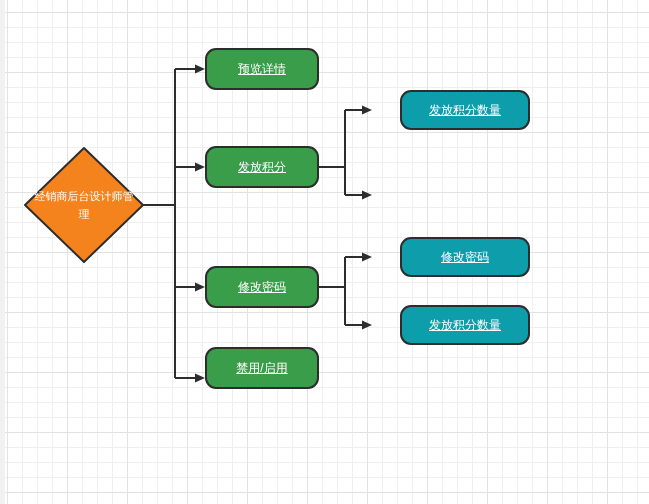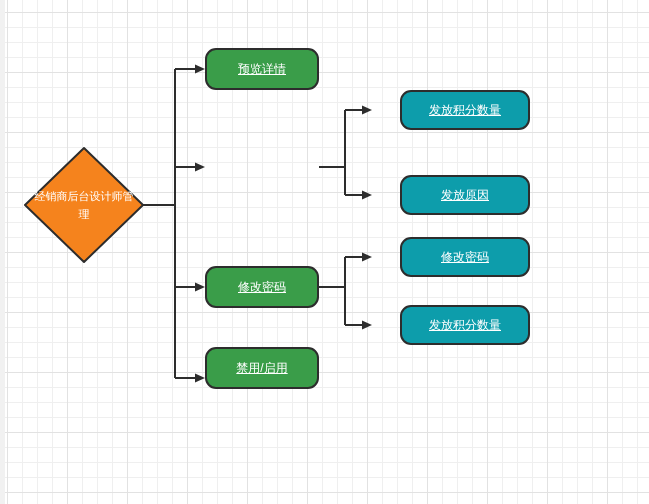--- a/index.html
+++ b/index.html
@@ -105,21 +105,21 @@
     <polygon class="arrowhead" points="362,190.5 372,195 362,199.5"></polygon>
     <polygon class="arrowhead" points="362,252.5 372,257 362,261.5"></polygon>
     <polygon class="arrowhead" points="362,320.5 372,325 362,329.5"></polygon>
 
     <polygon class="diamond" points="84,148 143,205 84,262 25,205"></polygon>
   </svg>
 
   <div class="diamond-label">经销商后台设计师管理</div>
 
   <div class="node l1" style="top:48px">预览详情</div>
+  <div class="node l1" style="top:146px">发放积分</div>
   <div class="node l1" style="top:266px">修改密码</div>
   <div class="node l1" style="top:347px">禁用/启用</div>
 
   <div class="node l2" style="top:90px">发放积分数量</div>
-  <div class="node l2" style="top:175px">发放原因</div>
   <div class="node l2" style="top:237px">修改密码</div>
   <div class="node l2" style="top:305px">发放积分数量</div>
 
 </div>
 
 </body></html>

